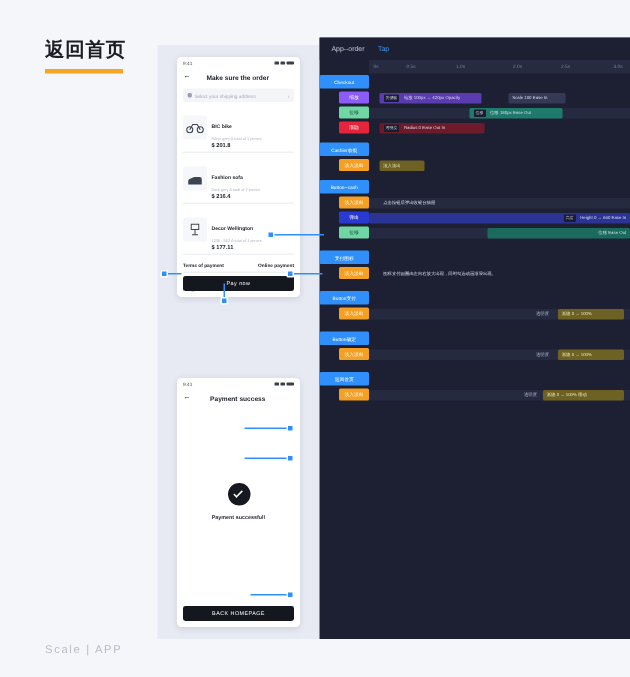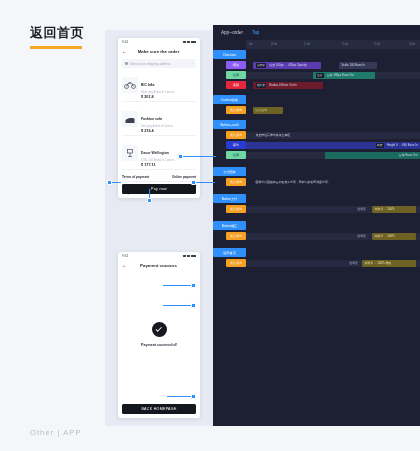--- a/index.html
+++ b/index.html
@@ -116,21 +116,21 @@
 </head>
 <body>
 
 <div id="page">
 
   <div class="title-wrap">
     <div class="title-text">返回首页</div>
     <div class="title-rule"></div>
   </div>
 
-  <div class="footer">Other | APP</div>
+  <div class="footer">Scale | APP</div>
 
   <div class="stage">
 
     <div class="phone phone-a">
       <div class="statusbar">
         <span class="sb-time">9:41</span>
         <span class="sb-ico">
           <span class="sb-bar"></span>
           <span class="sb-bar"></span>
           <span class="sb-bat"></span>

